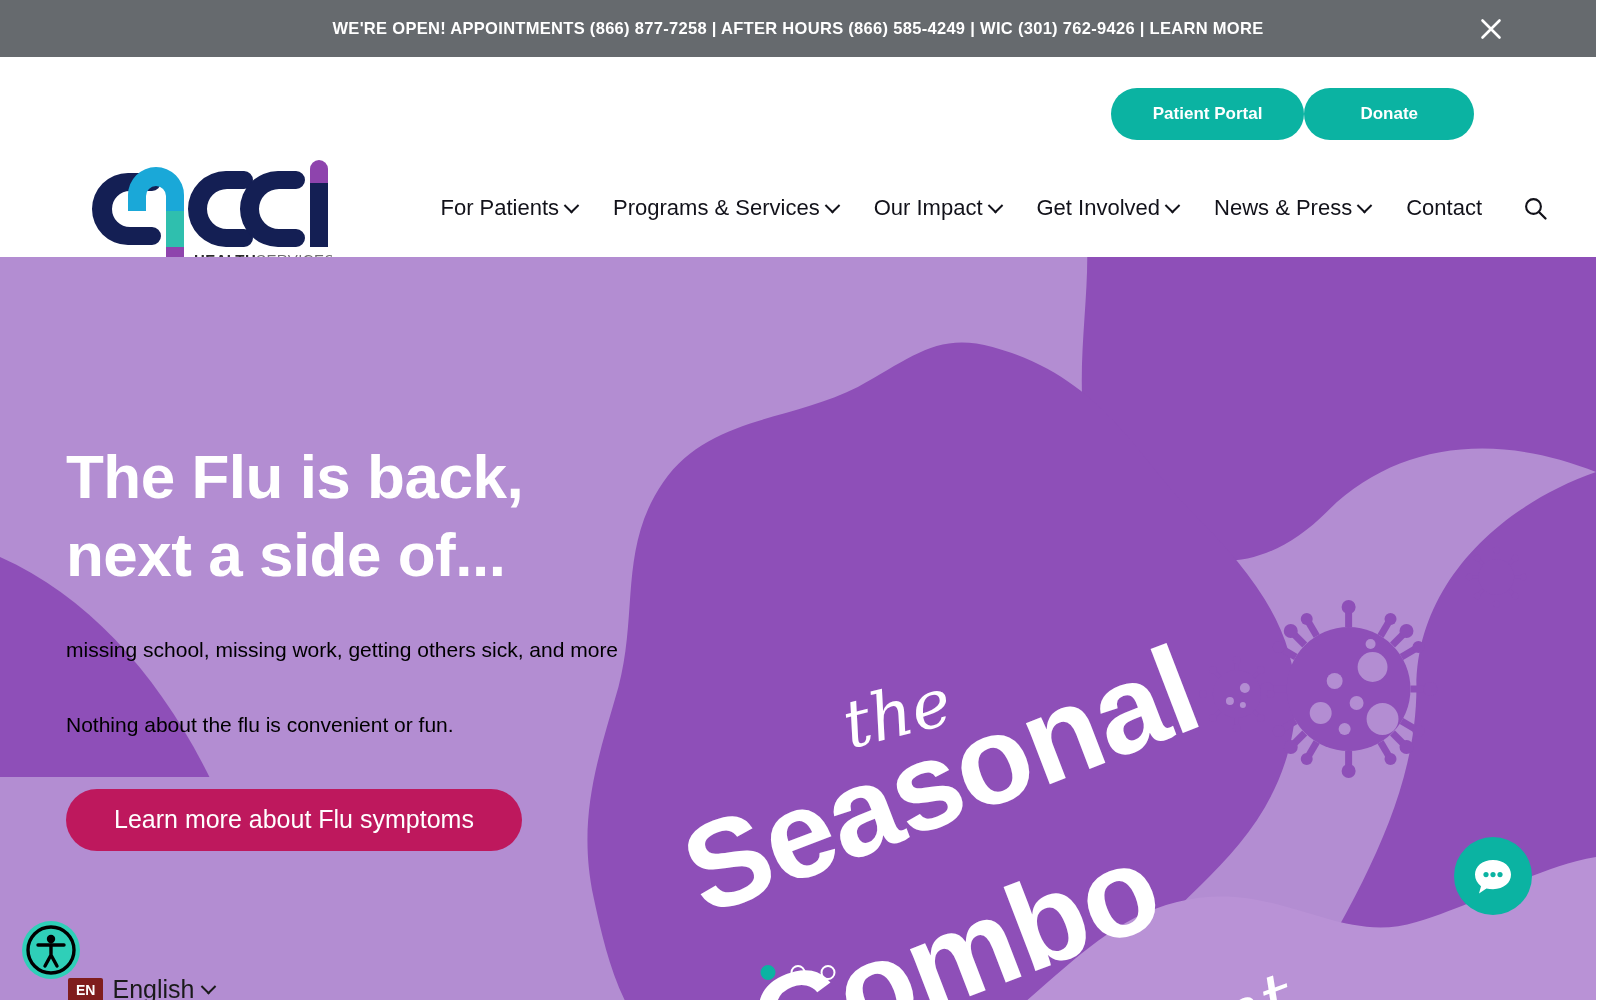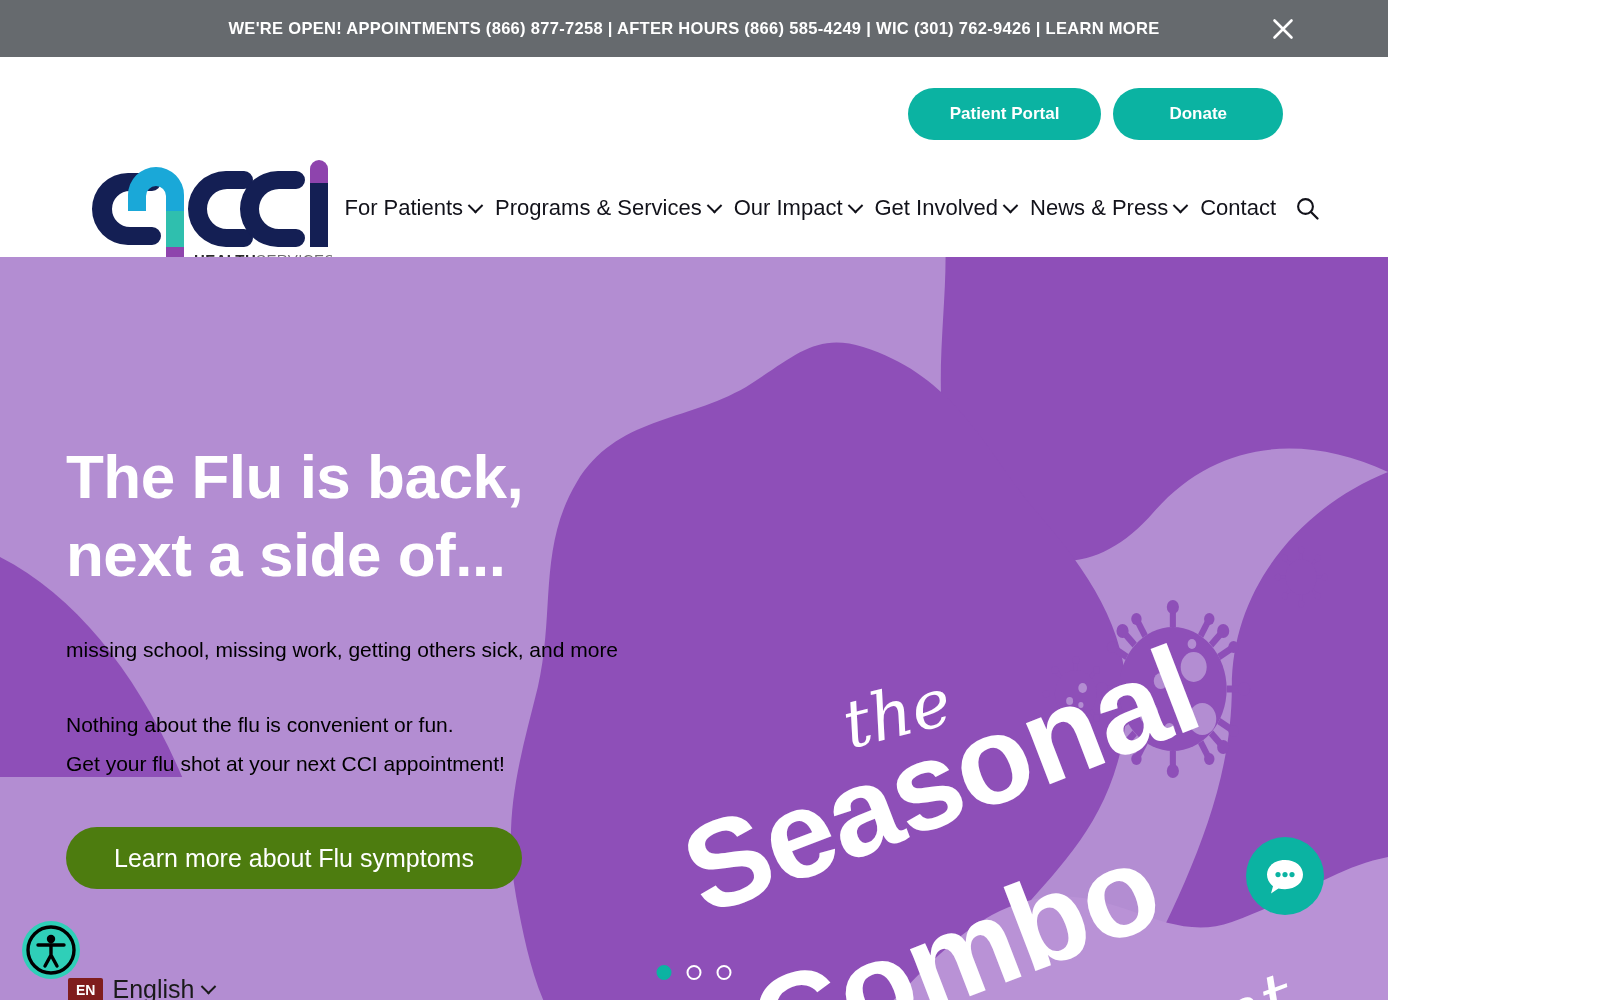--- a/index.html
+++ b/index.html
@@ -2,21 +2,21 @@
 <html><head>
 <meta charset="utf-8">
 <style>
   * { box-sizing: border-box; margin: 0; padding: 0; }
   html, body {
     width: 1600px; height: 1000px;
     overflow: hidden;
     font-family: "Liberation Sans", sans-serif;
     background: #ffffff;
   }
-  .page { position: relative; width: 1388px; height: 1000px; overflow: hidden; }
+  .page { position: relative; width: 1596px; height: 1000px; overflow: hidden; }
 
   
   .alert-bar {
     position: relative;
     height: 57px;
     background: #666a6e;
     display: flex;
     align-items: center;
     justify-content: center;
   }
@@ -45,44 +45,44 @@
   }
   .logo {
     position: absolute;
     left: 66px; top: 78px;
     width: 266px; height: 134px;
   }
   .logo svg { display: block; }
 
   .header-btns {
     position: absolute;
-    right: 105px; top: 31px;
-    display: flex; gap: 12px;
+    right: 122px; top: 31px;
+    display: flex; 
   }
   .pill-btn {
     border: none;
     background: #0bb3a2;
     color: #ffffff;
     font-family: "Liberation Sans", sans-serif;
     font-size: 17px;
     font-weight: bold;
     border-radius: 30px;
     height: 52px;
     padding: 0 42px;
     cursor: pointer;
     white-space: nowrap;
   }
   .pill-btn.donate { padding: 16px 56px; }
 
   .nav {
     position: absolute;
-    right: 68px; bottom: 36px;
+    right: 48px; bottom: 36px;
     display: flex;
     align-items: center;
-    gap: 14px;
+    gap: 36px;
   }
   .nav-item {
     display: flex;
     align-items: center;
     gap: 7px;
     font-size: 22px;
     color: #12121a;
     cursor: pointer;
     white-space: nowrap;
   }
@@ -132,21 +132,21 @@
   .hero-body {
     margin-top: 40px;
     color: #000000;
     font-size: 21px;
     line-height: 1.85;
   }
   .hero-cta {
     margin-top: 44px;
     display: inline-block;
     border: none;
-    background: #4d7c0f;
+    background: #be185d;
     color: #ffffff;
     font-family: "Liberation Sans", sans-serif;
     font-size: 25px;
     border-radius: 44px;
     height: 62px;
     padding: 10px 48px;
     cursor: pointer;
   }
 
   
@@ -543,21 +543,20 @@
     </div>
 
     <div class="hero-copy">
       <div class="hero-title">
         <div>The Flu is back,</div>
         <div>next a side of...</div>
       </div>
       <div class="hero-sub">missing school, missing work, getting others sick, and more</div>
       <div class="hero-body">
         <div>Nothing about the flu is convenient or fun.</div>
-        <div>Get your flu shot at your next CCI appointment!</div>
       </div>
       <button class="hero-cta">Learn more about Flu symptoms</button>
     </div>
 
     <div class="dots">
       <div class="dot active"></div>
       <div class="dot"></div>
       <div class="dot"></div>
     </div>
 

